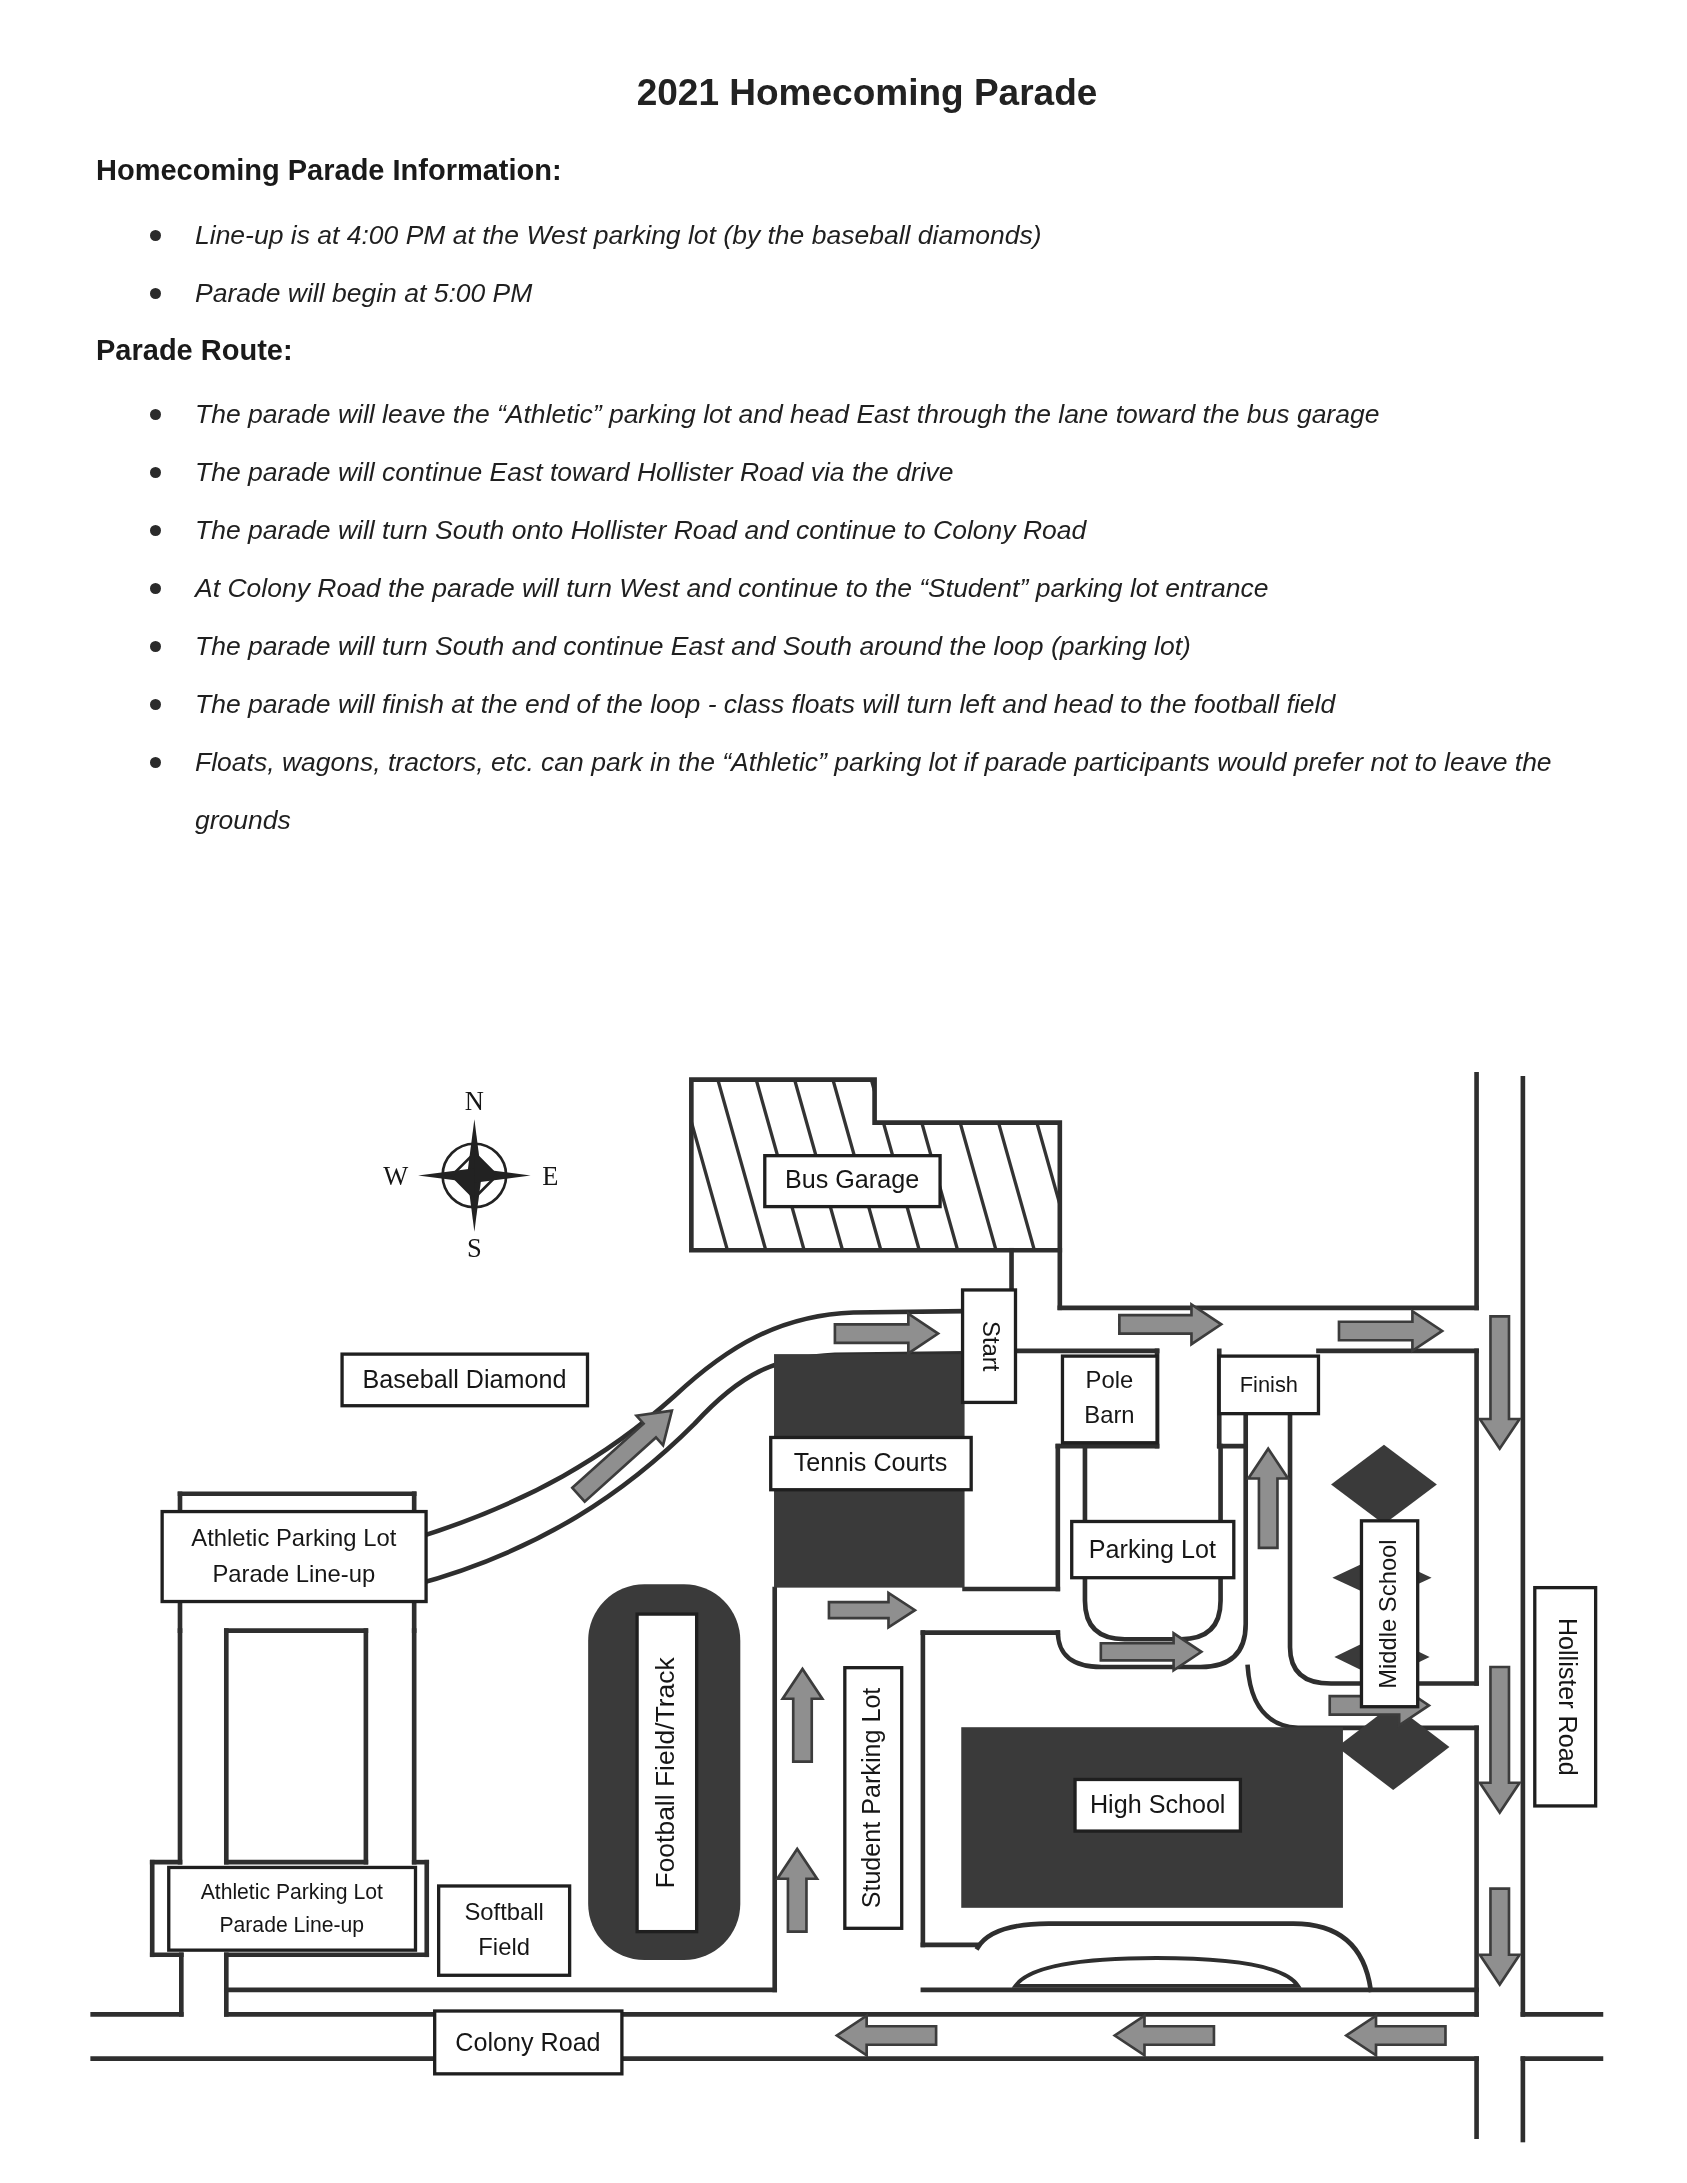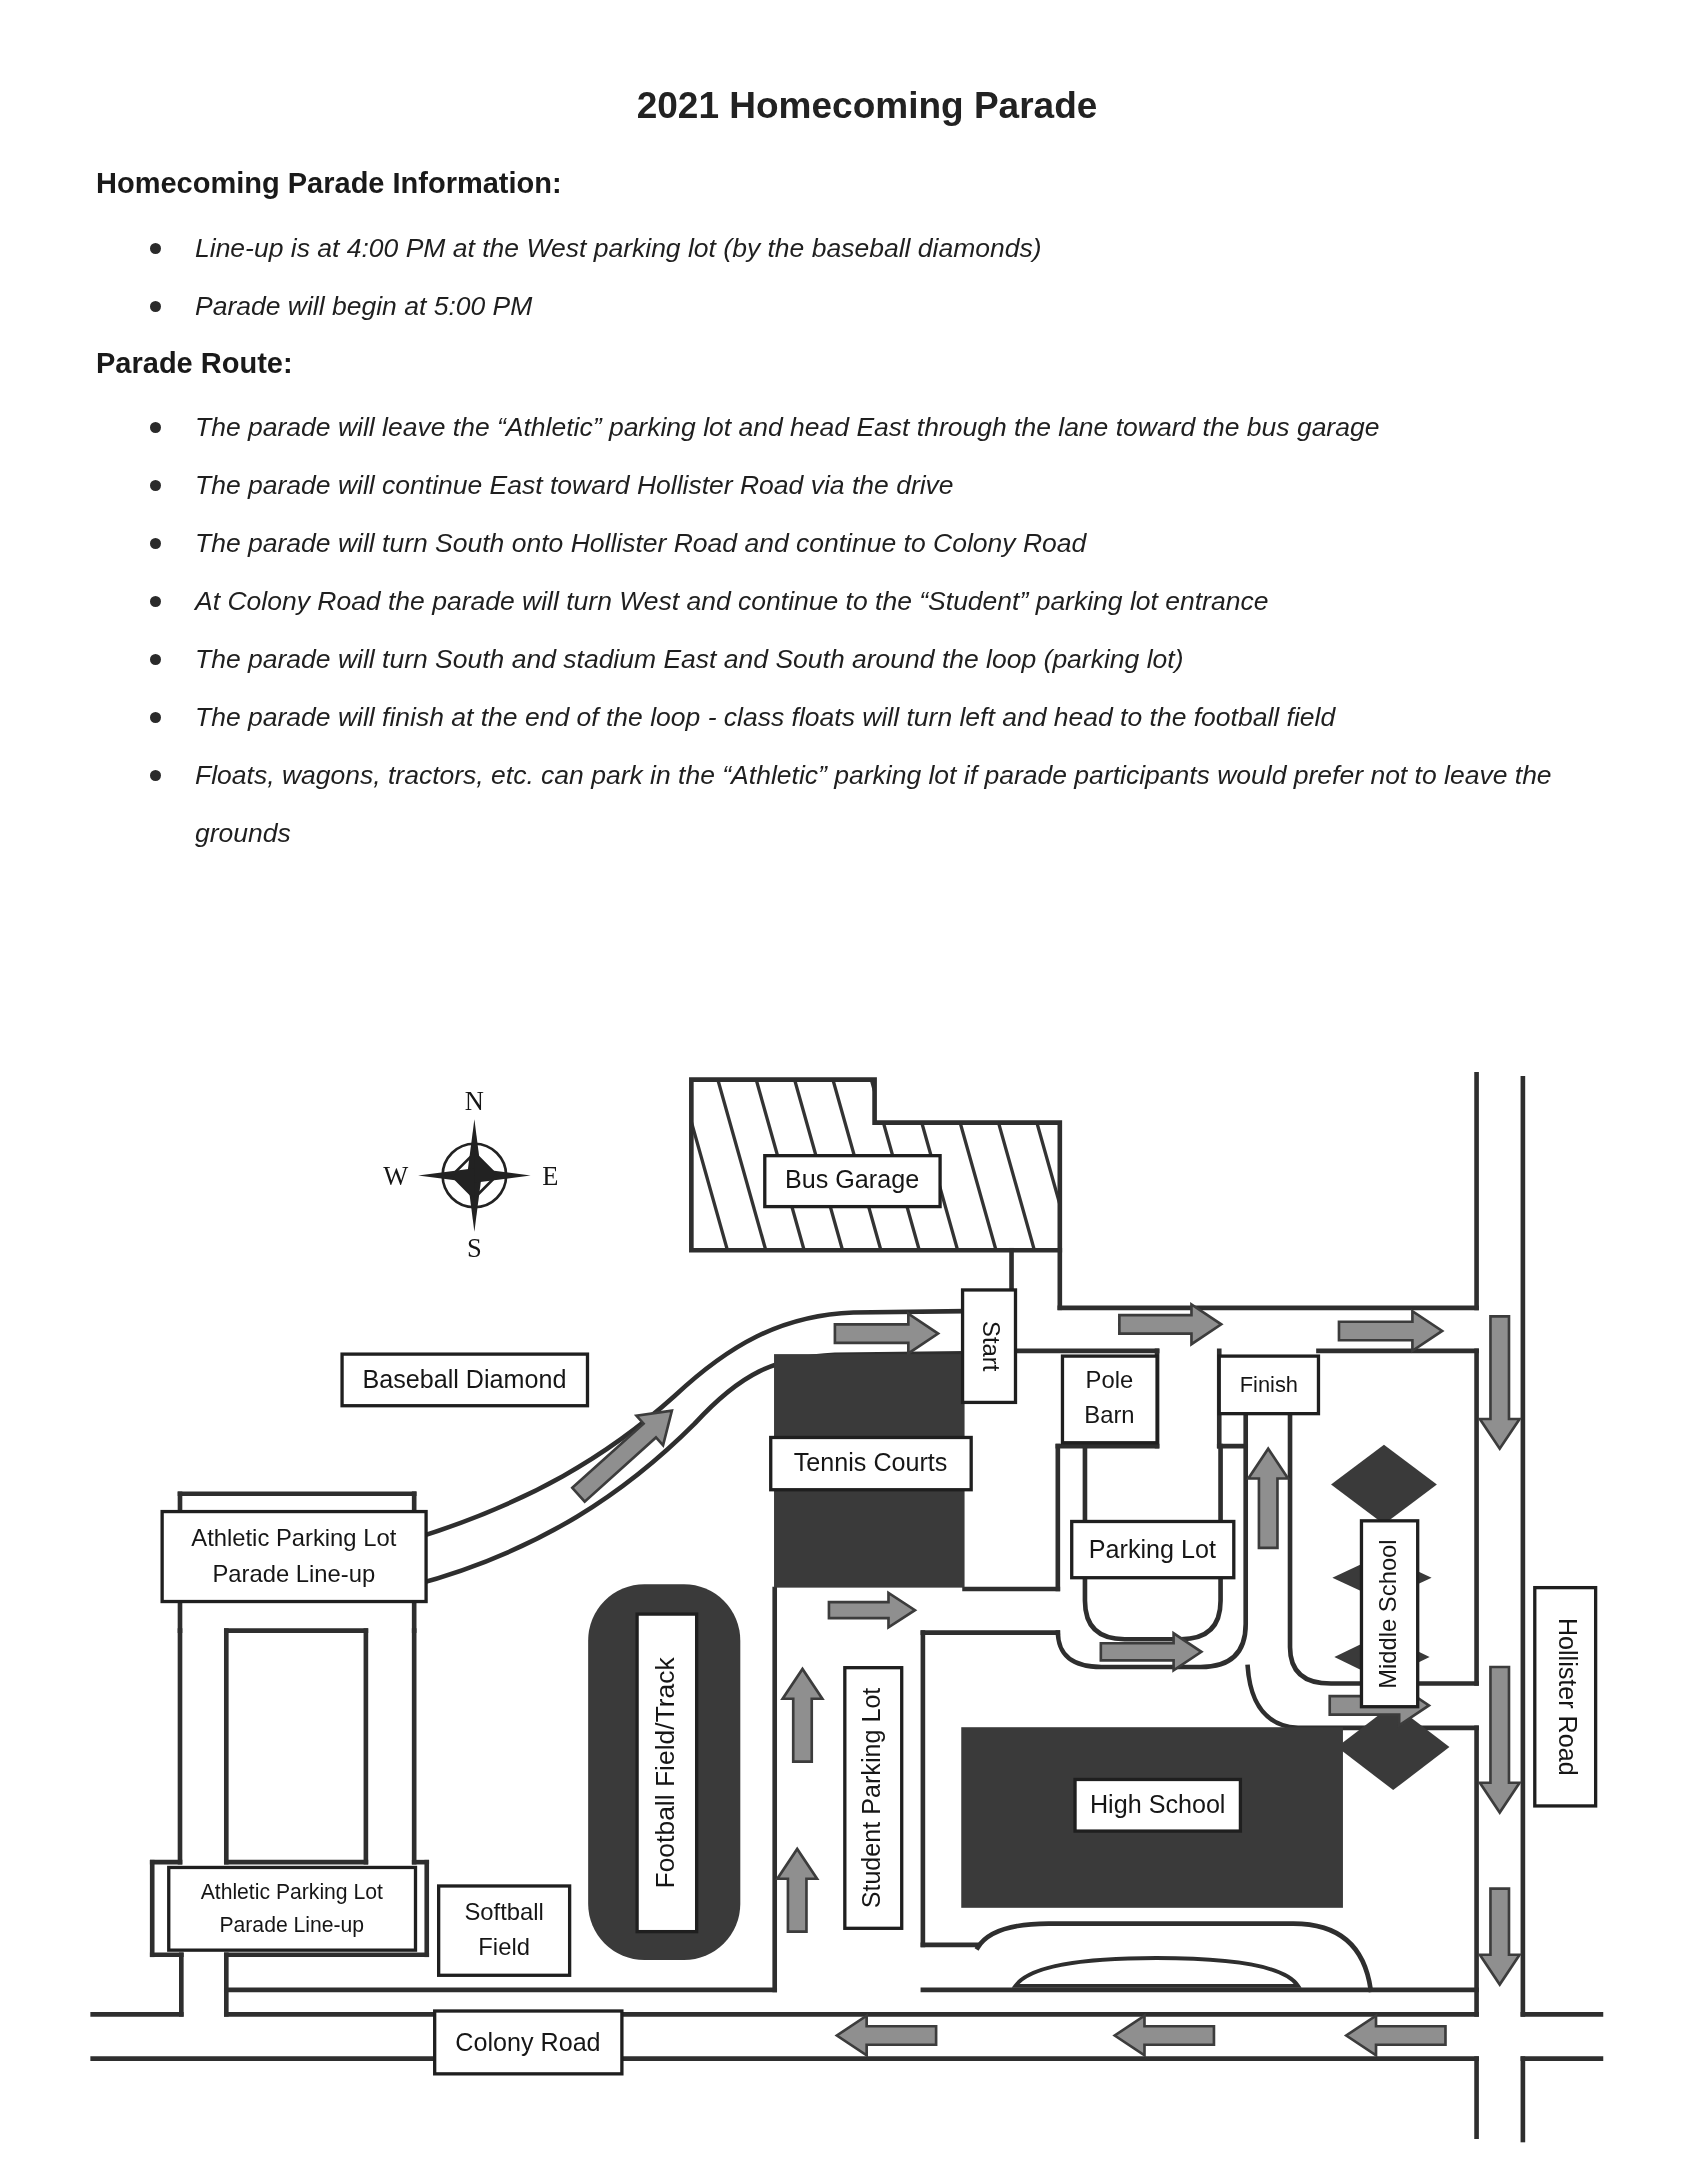--- a/index.html
+++ b/index.html
@@ -1,18 +1,18 @@
 <!DOCTYPE html>
 <html style="font-size:10.6px"><head>
 <meta charset="utf-8">
 <style>
   html,body{margin:0;padding:0;background:#e8e8e8;}
   .page{position:relative;width:1687px;height:2183px;background:#ffffff;overflow:hidden;
         font-family:"Liberation Sans",sans-serif;color:#1c1c1c;}
-  .doc{position:absolute;left:96px;top:85px;width:1542px;}
+  .doc{position:absolute;left:96px;top:72px;width:1542px;}
   .title{font-size:37px;font-weight:bold;text-align:center;margin:0 0 40px 0;color:#222;}
   .sect{font-size:29px;font-weight:bold;margin:0 0 18.5px 0;color:#1a1a1a;}
   ul.bullets{list-style:none;margin:0 0 12px 0;padding:0 0 0 54px;font-style:italic;}
   ul.bullets li{position:relative;font-size:26.5px;line-height:58px;padding-left:45px;color:#1f1f1f;}
   ul.bullets li::before{content:"";position:absolute;left:0;top:24px;width:11.2px;height:11.2px;
         border-radius:50%;background:#2a2a2a;}
   svg{position:absolute;left:0;top:0;}
   svg text{font-family:"Liberation Sans",sans-serif;fill:#161616;}
   svg .serif{font-family:"Liberation Serif",serif;}
   .rd{stroke:#2e2e2e;stroke-width:7;fill:none;stroke-linecap:square;}
@@ -32,21 +32,21 @@
     <ul class="bullets">
         <li>Line-up is at 4:00 PM at the West parking lot (by the baseball diamonds)</li>
         <li>Parade will begin at 5:00 PM</li>
       </ul>
     <h2 class="sect">Parade Route:</h2>
     <ul class="bullets">
         <li>The parade will leave the “Athletic” parking lot and head East through the lane toward the bus garage</li>
         <li>The parade will continue East toward Hollister Road via the drive</li>
         <li>The parade will turn South onto Hollister Road and continue to Colony Road</li>
         <li>At Colony Road the parade will turn West and continue to the “Student” parking lot entrance</li>
-        <li>The parade will turn South and stadium East and South around the loop (parking lot)</li>
+        <li>The parade will turn South and continue East and South around the loop (parking lot)</li>
         <li>The parade will finish at the end of the loop - class floats will turn left and head to the football field</li>
         <li>Floats, wagons, tractors, etc. can park in the “Athletic” parking lot if parade participants would prefer not to leave the grounds</li>
       </ul>
   </div>
 
   <svg width="1687" height="2183" viewBox="0 0 2550 3300">
 
     <g>
       <circle cx="717" cy="1777" r="48" fill="none" stroke="#222" stroke-width="4"></circle>
       <polygon points="717,1692 728,1777 717,1862 706,1777" fill="#222"></polygon>

